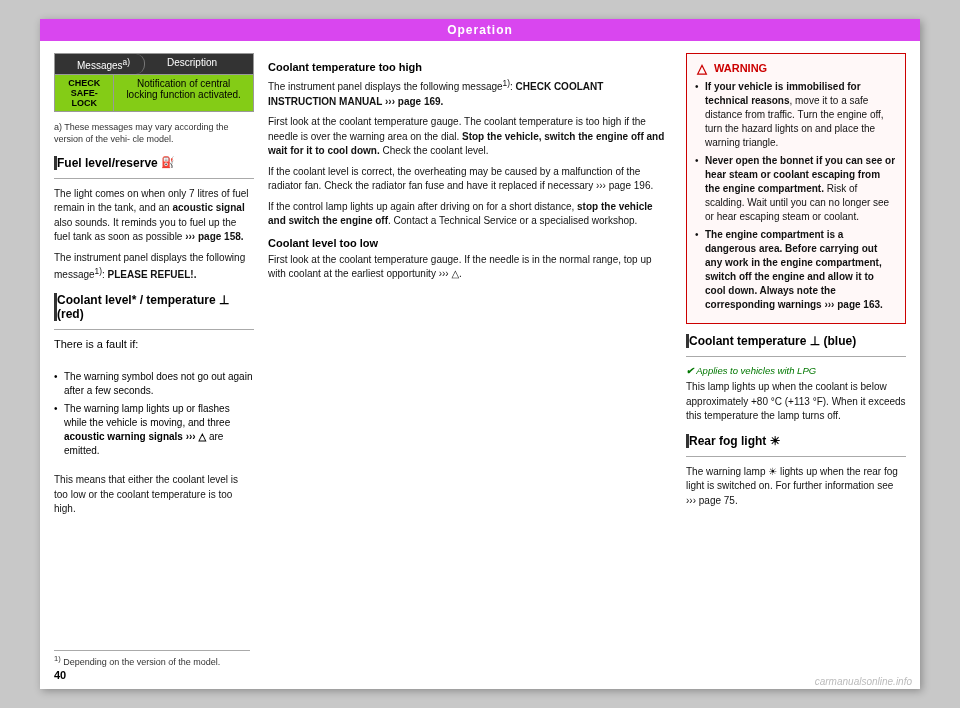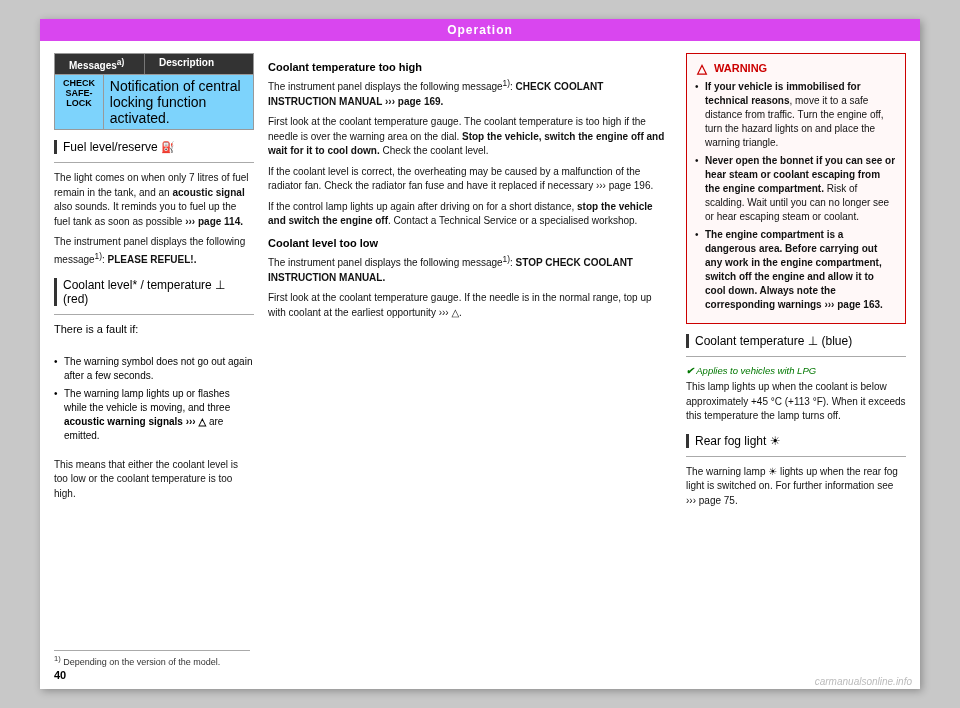--- a/index.html
+++ b/index.html
@@ -54,60 +54,62 @@
     .messages-table {
       border: 1px solid #999;
       margin-bottom: 10px;
     }
     .messages-table .table-header {
       display: flex;
       background: #333;
       color: white;
     }
     .messages-table .th {
-      padding: 3px 14px;
-      font-size: 10px;
-      font-weight: bold;
+      padding: 3px 22px;
+      font-size: 10px;
+      font-weight: normal;
+      border-radius: 9px;
     }
     .messages-table .th:first-child {
       width: 90px;
       border-right: 1px solid #777;
     }
     .messages-table .table-row {
       display: flex;
       border-top: 1px solid #999;
-      background: #7dd3fc;
+      background: #84cc16;
     }
     .messages-table .td {
       padding: 3px 6px;
-      font-size: 14px;
+      font-size: 10px;
+      text-align: center;
     }
     .messages-table .td:first-child {
       width: 90px;
       border-right: 1px solid #999;
       font-weight: bold;
       text-align: center;
       font-size: 9px;
     }
     .footnote-a {
       font-size: 9px;
       color: #333;
       margin-top: 5px;
       line-height: 1.3;
     }
 
     
     .section-heading {
       display: flex;
       align-items: center;
       border-left: 3px solid #333;
-      padding-left: 6px;
+      padding-left: 0;
       margin: 10px 0 6px 0;
       font-size: 12px;
-      font-weight: normal;
+      font-weight: bold;
     }
     .section-heading .icon {
       margin-left: 4px;
       font-size: 11px;
     }
 
     .section-text {
       font-size: 10px;
       line-height: 1.45;
       color: #111;
@@ -258,29 +260,31 @@
           <div class="table-header">
             <div class="th">Messages<sup>a)</sup></div>
             <div class="th">Description</div>
           </div>
           <div class="table-row">
             <div class="td">CHECK SAFE-<br>LOCK</div>
             <div class="td">Notification of central locking function activated.</div>
           </div>
         </div>
 
+        <div class="footnote-a">a)  These messages may vary according the version of the vehi-
+cle model.</div>
 
         <div class="section-heading">
           <span>Fuel level/reserve</span>
           <span class="icon">⛽</span>
         </div>
         <hr class="divider-line">
 
         <p class="section-text">
-          The light comes on when only 7 litres of fuel remain in the tank, and an <strong>acoustic signal</strong> also sounds. It reminds you to fuel up the fuel tank as soon as possible <strong>››› page 114.</strong>
+          The light comes on when only 7 litres of fuel remain in the tank, and an <strong>acoustic signal</strong> also sounds. It reminds you to fuel up the fuel tank as soon as possible <strong>››› page 158.</strong>
         </p>
         <p class="section-text">
           The instrument panel displays the following message<sup>1)</sup>: <strong>PLEASE REFUEL!.</strong>
         </p>
 
         <div class="section-heading">
           <span>Coolant level* / temperature ⊥ (red)</span>
         </div>
         <hr class="divider-line">
 
@@ -317,23 +321,20 @@
         </p>
         <p class="section-text">
           If the coolant level is correct, the overheating may be caused by a malfunction of the radiator fan. Check the radiator fan fuse and have it replaced if necessary ››› page 196.
         </p>
         <p class="section-text">
           If the control lamp lights up again after driving on for a short distance, <strong>stop the vehicle and switch the engine off</strong>. Contact a Technical Service or a specialised workshop.
         </p>
 
         <p class="mid-heading">Coolant level too low</p>
 
-        <p class="section-text">
-          The instrument panel displays the following message<sup>1)</sup>: <strong>STOP CHECK COOLANT INSTRUCTION MANUAL.</strong>
-        </p>
         <p class="section-text">
           First look at the coolant temperature gauge. If the needle is in the normal range, top up with coolant at the earliest opportunity ››› △.
         </p>
 
       </div>
 
       <div class="col-right">
 
         <div class="warning-box">
           <div class="warning-title">
@@ -360,21 +361,21 @@
 
         <div class="section-heading">
           <span>Coolant temperature ⊥ (blue)</span>
         </div>
         <hr class="divider-line">
 
         <p class="lpg-note">
           <span class="check-mark">✔</span> Applies to vehicles with LPG
         </p>
         <p class="section-text">
-          This lamp lights up when the coolant is below approximately +45 °C (+113 °F). When it exceeds this temperature the lamp turns off.
+          This lamp lights up when the coolant is below approximately +80 °C (+113 °F). When it exceeds this temperature the lamp turns off.
         </p>
 
         <div class="section-heading">
           <span>Rear fog light ☀</span>
         </div>
         <hr class="divider-line">
 
         <p class="section-text">
           The warning lamp ☀ lights up when the rear fog light is switched on. For further information see ››› page 75.
         </p>

